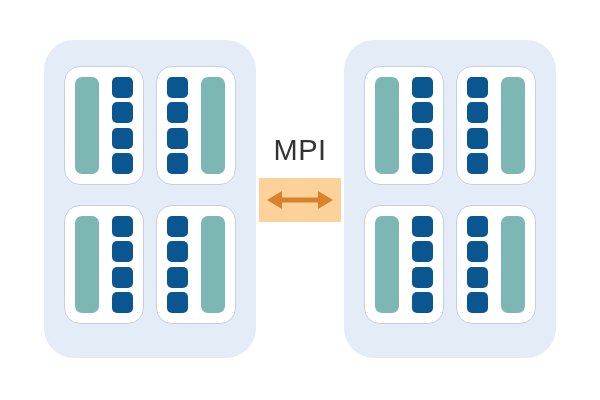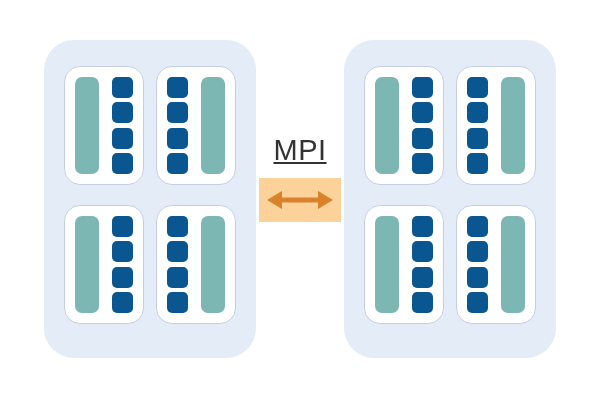--- a/index.html
+++ b/index.html
@@ -81,21 +81,20 @@
     position: absolute;
     left: 259px;
     top: 133px;
     width: 82px;
     text-align: center;
     font-size: 29px;
     line-height: 34px;
     color: #333333;
     letter-spacing: 0.5px;
     font-family: "Liberation Sans", sans-serif;
-    text-decoration: underline;
   }
   .mpi-box {
     position: absolute;
     left: 259px;
     top: 178px;
     width: 82px;
     height: 44px;
     background: #fdd29a;
   }
   .mpi-arrow {

